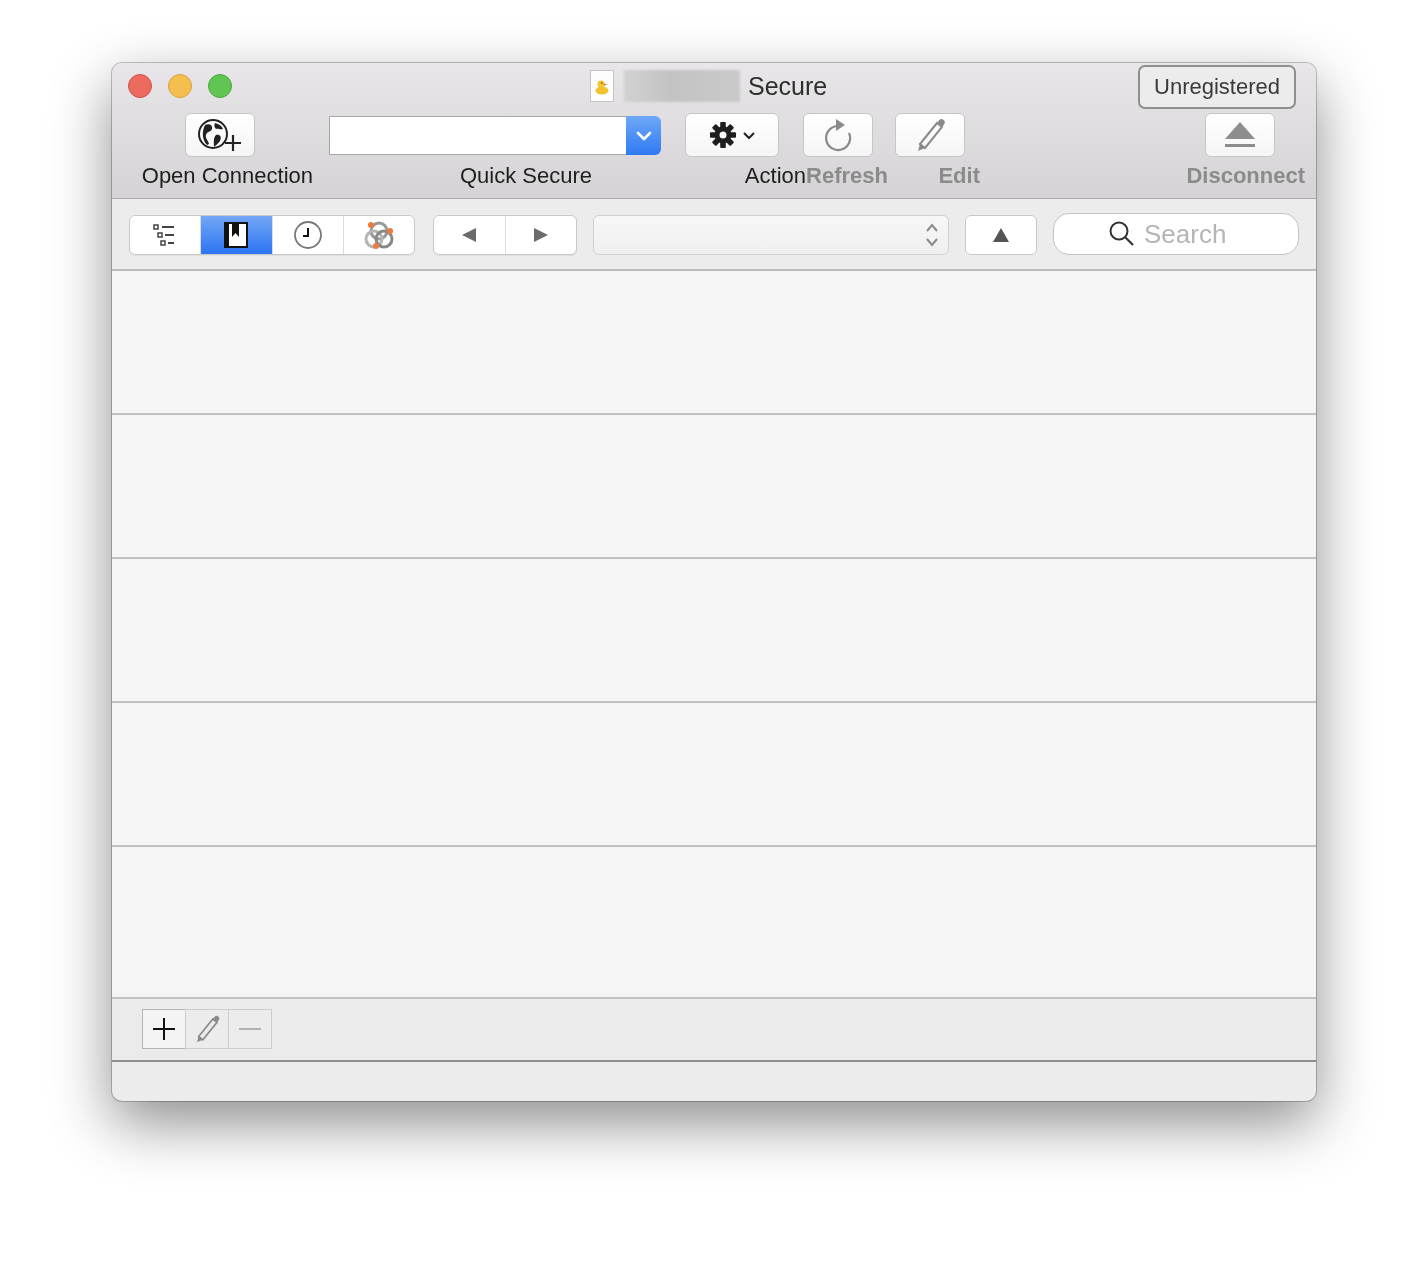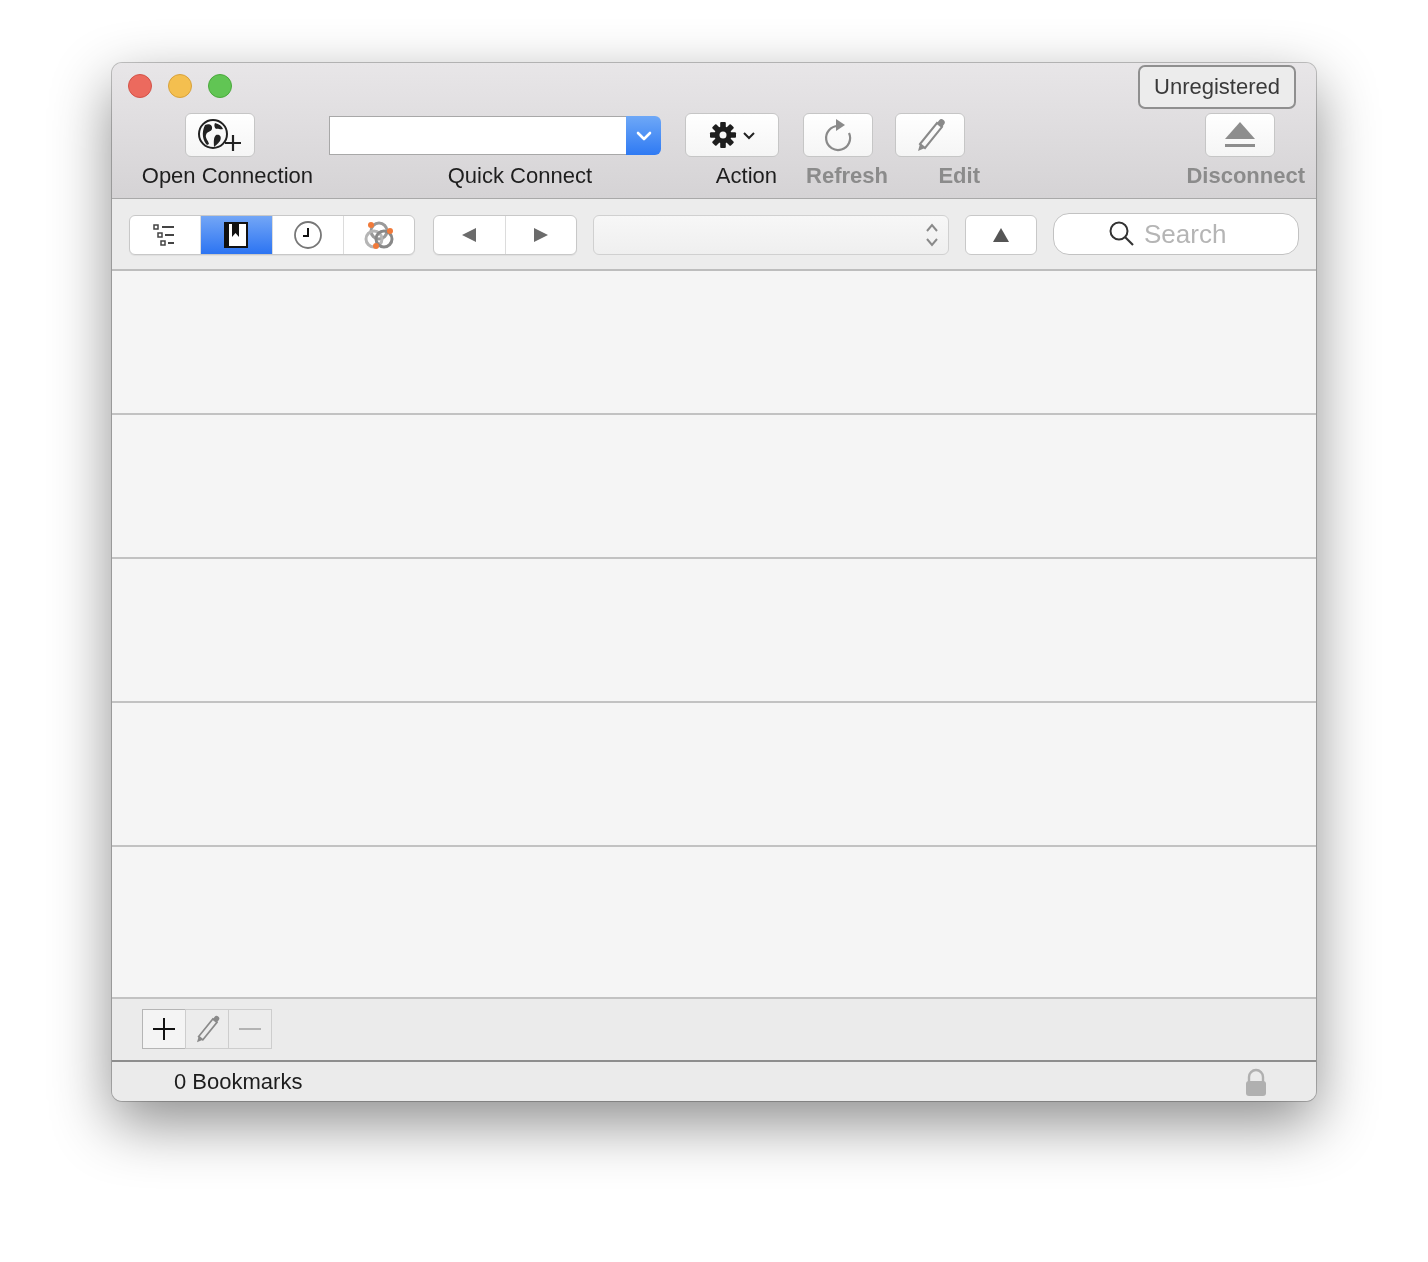--- a/index.html
+++ b/index.html
@@ -96,58 +96,70 @@
 </head>
 <body>
 
 <div class="window">
 
   <div class="titlebar">
     <div class="traffic close"></div>
     <div class="traffic min"></div>
     <div class="traffic max"></div>
 
+    <div class="title-wrap">
+      <div class="doc-icon">
+        <svg class="duck" viewBox="0 0 14 16">
+          <ellipse cx="7" cy="11.5" rx="6.5" ry="4" fill="#f2c12e"></ellipse>
+          <circle cx="6" cy="5" r="3.6" fill="#f4c630"></circle>
+          <path d="M8.5 4.5 L12.5 5.5 L8.8 6.6 Z" fill="#e8721c"></path>
+          <circle cx="6.8" cy="4" r="0.7" fill="#333"></circle>
+        </svg>
+      </div>
+      <div class="blur"></div>
+      <span class="title-text">Secure</span>
+    </div>
 
     <div class="unreg">Unregistered</div>
 
     <div class="tb-btn" style="left:73px; width:70px;">
       <svg width="46" height="36" viewBox="0 0 46 36">
         <circle cx="16" cy="17" r="14" fill="none" stroke="#222" stroke-width="2"></circle>
         <path d="M8 8 C12 6 16 8 15 12 C14 15 10 14 9 18 C8 21 11 23 12 27 L10 28 C6 24 4 16 8 8 Z" fill="#222"></path>
         <path d="M18 6 C22 7 25 9 26 12 C23 13 21 11 19 12 C17 10 17 8 18 6 Z" fill="#222"></path>
         <path d="M19 18 C23 17 25 20 23 24 C21 27 18 29 17 30 C17 26 16 21 19 18 Z" fill="#222"></path>
         <path d="M36 18 V34 M28 26 H44" stroke="#222" stroke-width="2.2"></path>
       </svg>
     </div>
     <div class="tb-label" style="left:15px; width:186px;">Open Connection</div>
 
     <input class="qc-field" style="font-size: 18px; padding: 0px 6px;" value="">
     <div class="qc-drop">
       <svg width="16" height="10" viewBox="0 0 16 10">
         <path d="M2 2 L8 8 L14 2" fill="none" stroke="#fff" stroke-width="2.6" stroke-linecap="round" stroke-linejoin="round"></path>
       </svg>
     </div>
-    <div class="tb-label" style="left:290px; width:190px;">Quick Connect</div>
+    <div class="tb-label" style="left:290px; width:190px;">Quick Secure</div>
 
     <div class="tb-btn" style="left:573px; width:94px;">
       <svg width="30" height="30" viewBox="0 0 30 30">
         <g transform="translate(15 15)" fill="#1e1e1e">
           <circle r="8.5"></circle>
           <rect x="-2.8" y="-13" width="5.6" height="26" rx="1"></rect>
           <rect x="-2.8" y="-13" width="5.6" height="26" rx="1" transform="rotate(45)"></rect>
           <rect x="-2.8" y="-13" width="5.6" height="26" rx="1" transform="rotate(90)"></rect>
           <rect x="-2.8" y="-13" width="5.6" height="26" rx="1" transform="rotate(135)"></rect>
           <circle r="3.5" fill="#fafafa"></circle>
         </g>
       </svg>
       <svg width="14" height="10" viewBox="0 0 14 10" style="margin-left:4px;">
         <path d="M2 3 L7 8 L12 3" fill="none" stroke="#222" stroke-width="2"></path>
       </svg>
     </div>
-    <div class="tb-label" style="left:571px; width:94px;">Action</div>
+    <div class="tb-label" style="left:600px; width:94px;">Action</div>
 
     <div class="tb-btn" style="left:691px; width:70px;">
       <svg width="34" height="36" viewBox="0 0 34 36">
         <path d="M17 9 A12 12 0 1 0 28 16" fill="none" stroke="#8a8a8a" stroke-width="2.2"></path>
         <path d="M15 2 L24 8 L15 14 Z" fill="#8a8a8a"></path>
       </svg>
     </div>
     <div class="tb-label dim" style="left:676px; width:100px;">Refresh</div>
 
     <div class="tb-btn" style="left:783px; width:70px;">
@@ -265,20 +277,13 @@
         </svg>
       </div>
       <div class="act-btn">
         <svg width="24" height="24" viewBox="0 0 24 24">
           <path d="M1 12 H23" stroke="#b3b3b3" stroke-width="2"></path>
         </svg>
       </div>
     </div>
   </div>
 
-  <div class="status">
-    <span class="status-text">0 Bookmarks</span>
-    <svg class="lock" width="24" height="30" viewBox="0 0 24 30">
-      <path d="M5 14 V9 A7 7 0 0 1 19 9 V14" fill="none" stroke="#b0b0b0" stroke-width="2.4"></path>
-      <rect x="2" y="13" width="20" height="15" rx="3" fill="#b0b0b0"></rect>
-    </svg>
-  </div>
 </div>
 
 </body></html>

